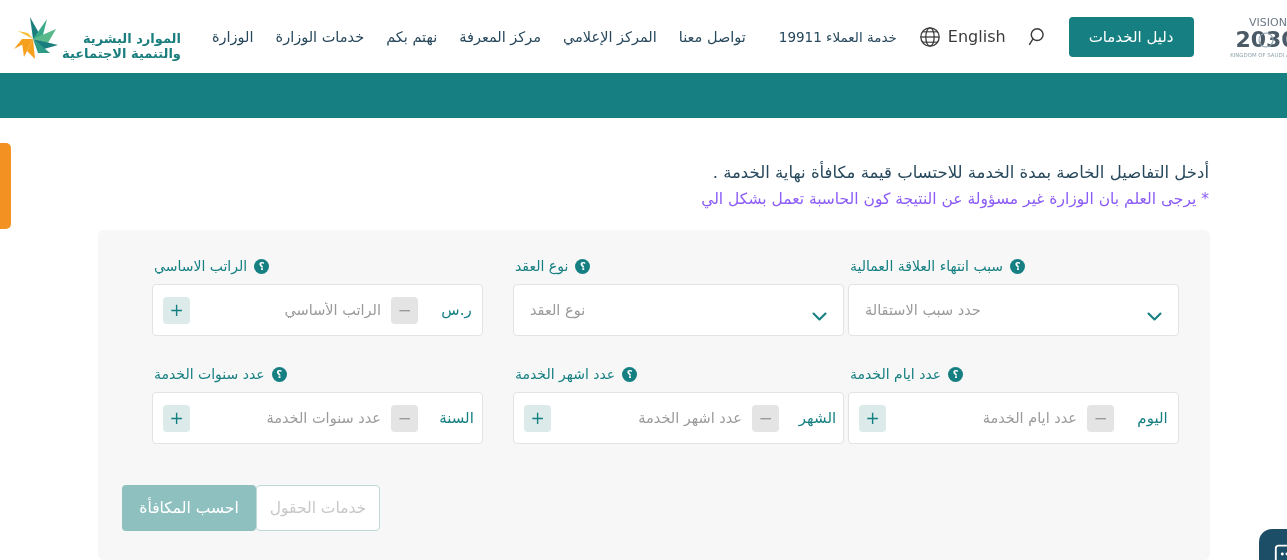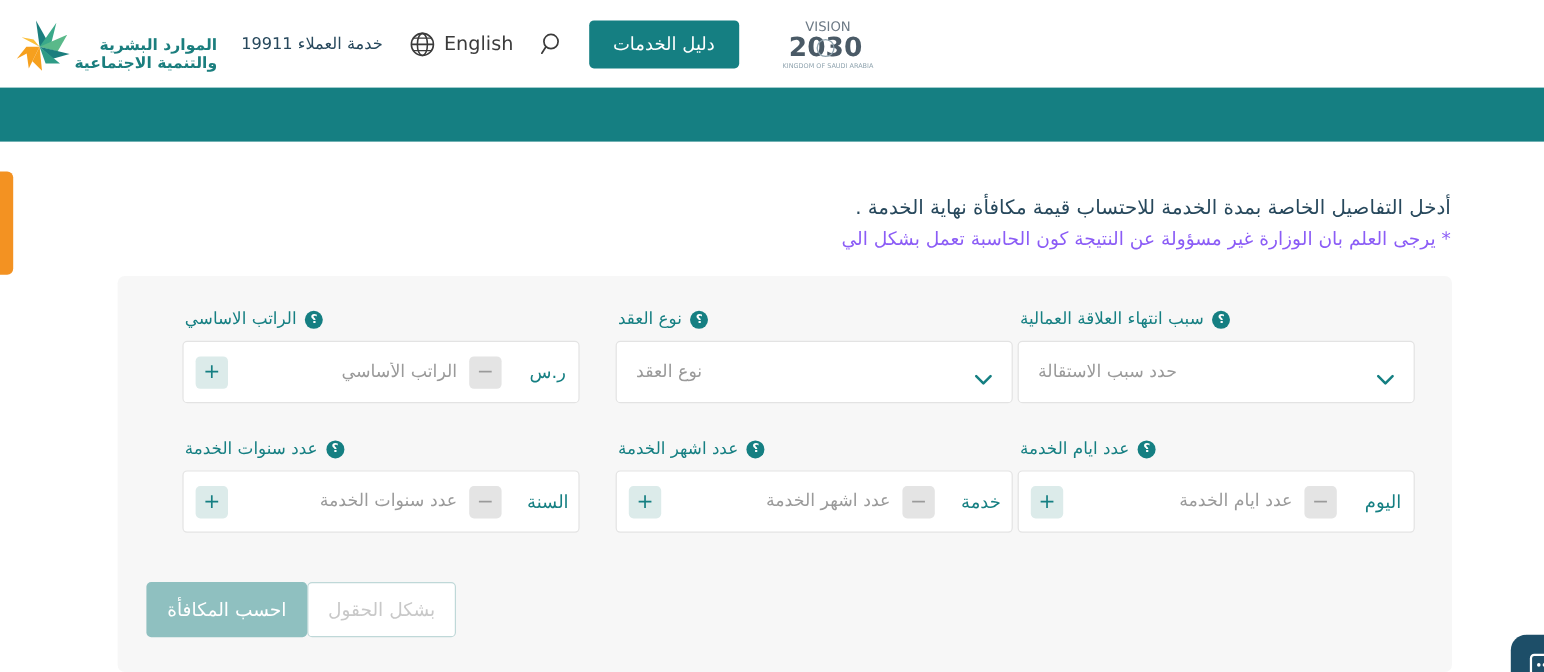--- a/index.html
+++ b/index.html
@@ -166,20 +166,28 @@
           <path d="M33 26 L14 36 L22 26 Z" fill="#f6a01e"></path>
           <path d="M33 26 L18 18 L28 20 Z" fill="#fbbf3a"></path>
         </svg>
       </div>
       <div class="brand-text">
         <span>الموارد البشرية</span>
         <span>والتنمية الاجتماعية</span>
       </div>
     </div>
 
+    <div class="nav">
+      <div class="nav-item">الوزارة</div>
+      <div class="nav-item">خدمات الوزارة</div>
+      <div class="nav-item">نهتم بكم</div>
+      <div class="nav-item">مركز المعرفة</div>
+      <div class="nav-item">المركز الإعلامي</div>
+      <div class="nav-item">تواصل معنا</div>
+    </div>
 
     <div class="cust-serv">خدمة العملاء 19911</div>
 
     <div class="lang">
       <span class="globe">
         <svg viewBox="0 0 22 22" width="22" height="22">
           <circle cx="11" cy="11" r="9.2" fill="none" stroke="#3b3b3b" stroke-width="1.3"></circle>
           <ellipse cx="11" cy="11" rx="4.2" ry="9.2" fill="none" stroke="#3b3b3b" stroke-width="1.3"></ellipse>
           <line x1="1.8" y1="11" x2="20.2" y2="11" stroke="#3b3b3b" stroke-width="1.3"></line>
           <line x1="3.3" y1="5.8" x2="18.7" y2="5.8" stroke="#3b3b3b" stroke-width="1.1"></line>
@@ -291,21 +299,21 @@
         <div class="field-label">
           <span class="txt">عدد اشهر الخدمة</span>
           <span class="help-icon">؟</span>
         </div>
         <div class="control num-ctl">
           <div class="num-main">
             <button class="step step-plus">+</button>
             <input class="num-input" type="text" value="" placeholder="عدد اشهر الخدمة" style="">
             <button class="step step-minus">−</button>
           </div>
-          <div class="unit">خدمة</div>
+          <div class="unit">الشهر</div>
         </div>
       </div>
 
       <div class="field">
         <div class="field-label">
           <span class="txt">عدد ايام الخدمة</span>
           <span class="help-icon">؟</span>
         </div>
         <div class="control num-ctl">
           <div class="num-main">
@@ -314,21 +322,21 @@
             <button class="step step-minus">−</button>
           </div>
           <div class="unit">اليوم</div>
         </div>
       </div>
 
     </div>
 
     <div class="actions">
       <button class="btn-calc">احسب المكافأة</button>
-      <button class="btn-clear">بشكل الحقول</button>
+      <button class="btn-clear">خدمات الحقول</button>
     </div>
 
   </div>
 
   <div class="chat">
     <span>
       <svg viewBox="0 0 30 30" width="28" height="28">
         <rect x="3" y="5" width="24" height="18" rx="3" fill="none" stroke="#ffffff" stroke-width="2"></rect>
         <circle cx="10" cy="14" r="1.6" fill="#ffffff"></circle>
         <circle cx="15" cy="14" r="1.6" fill="#ffffff"></circle>

